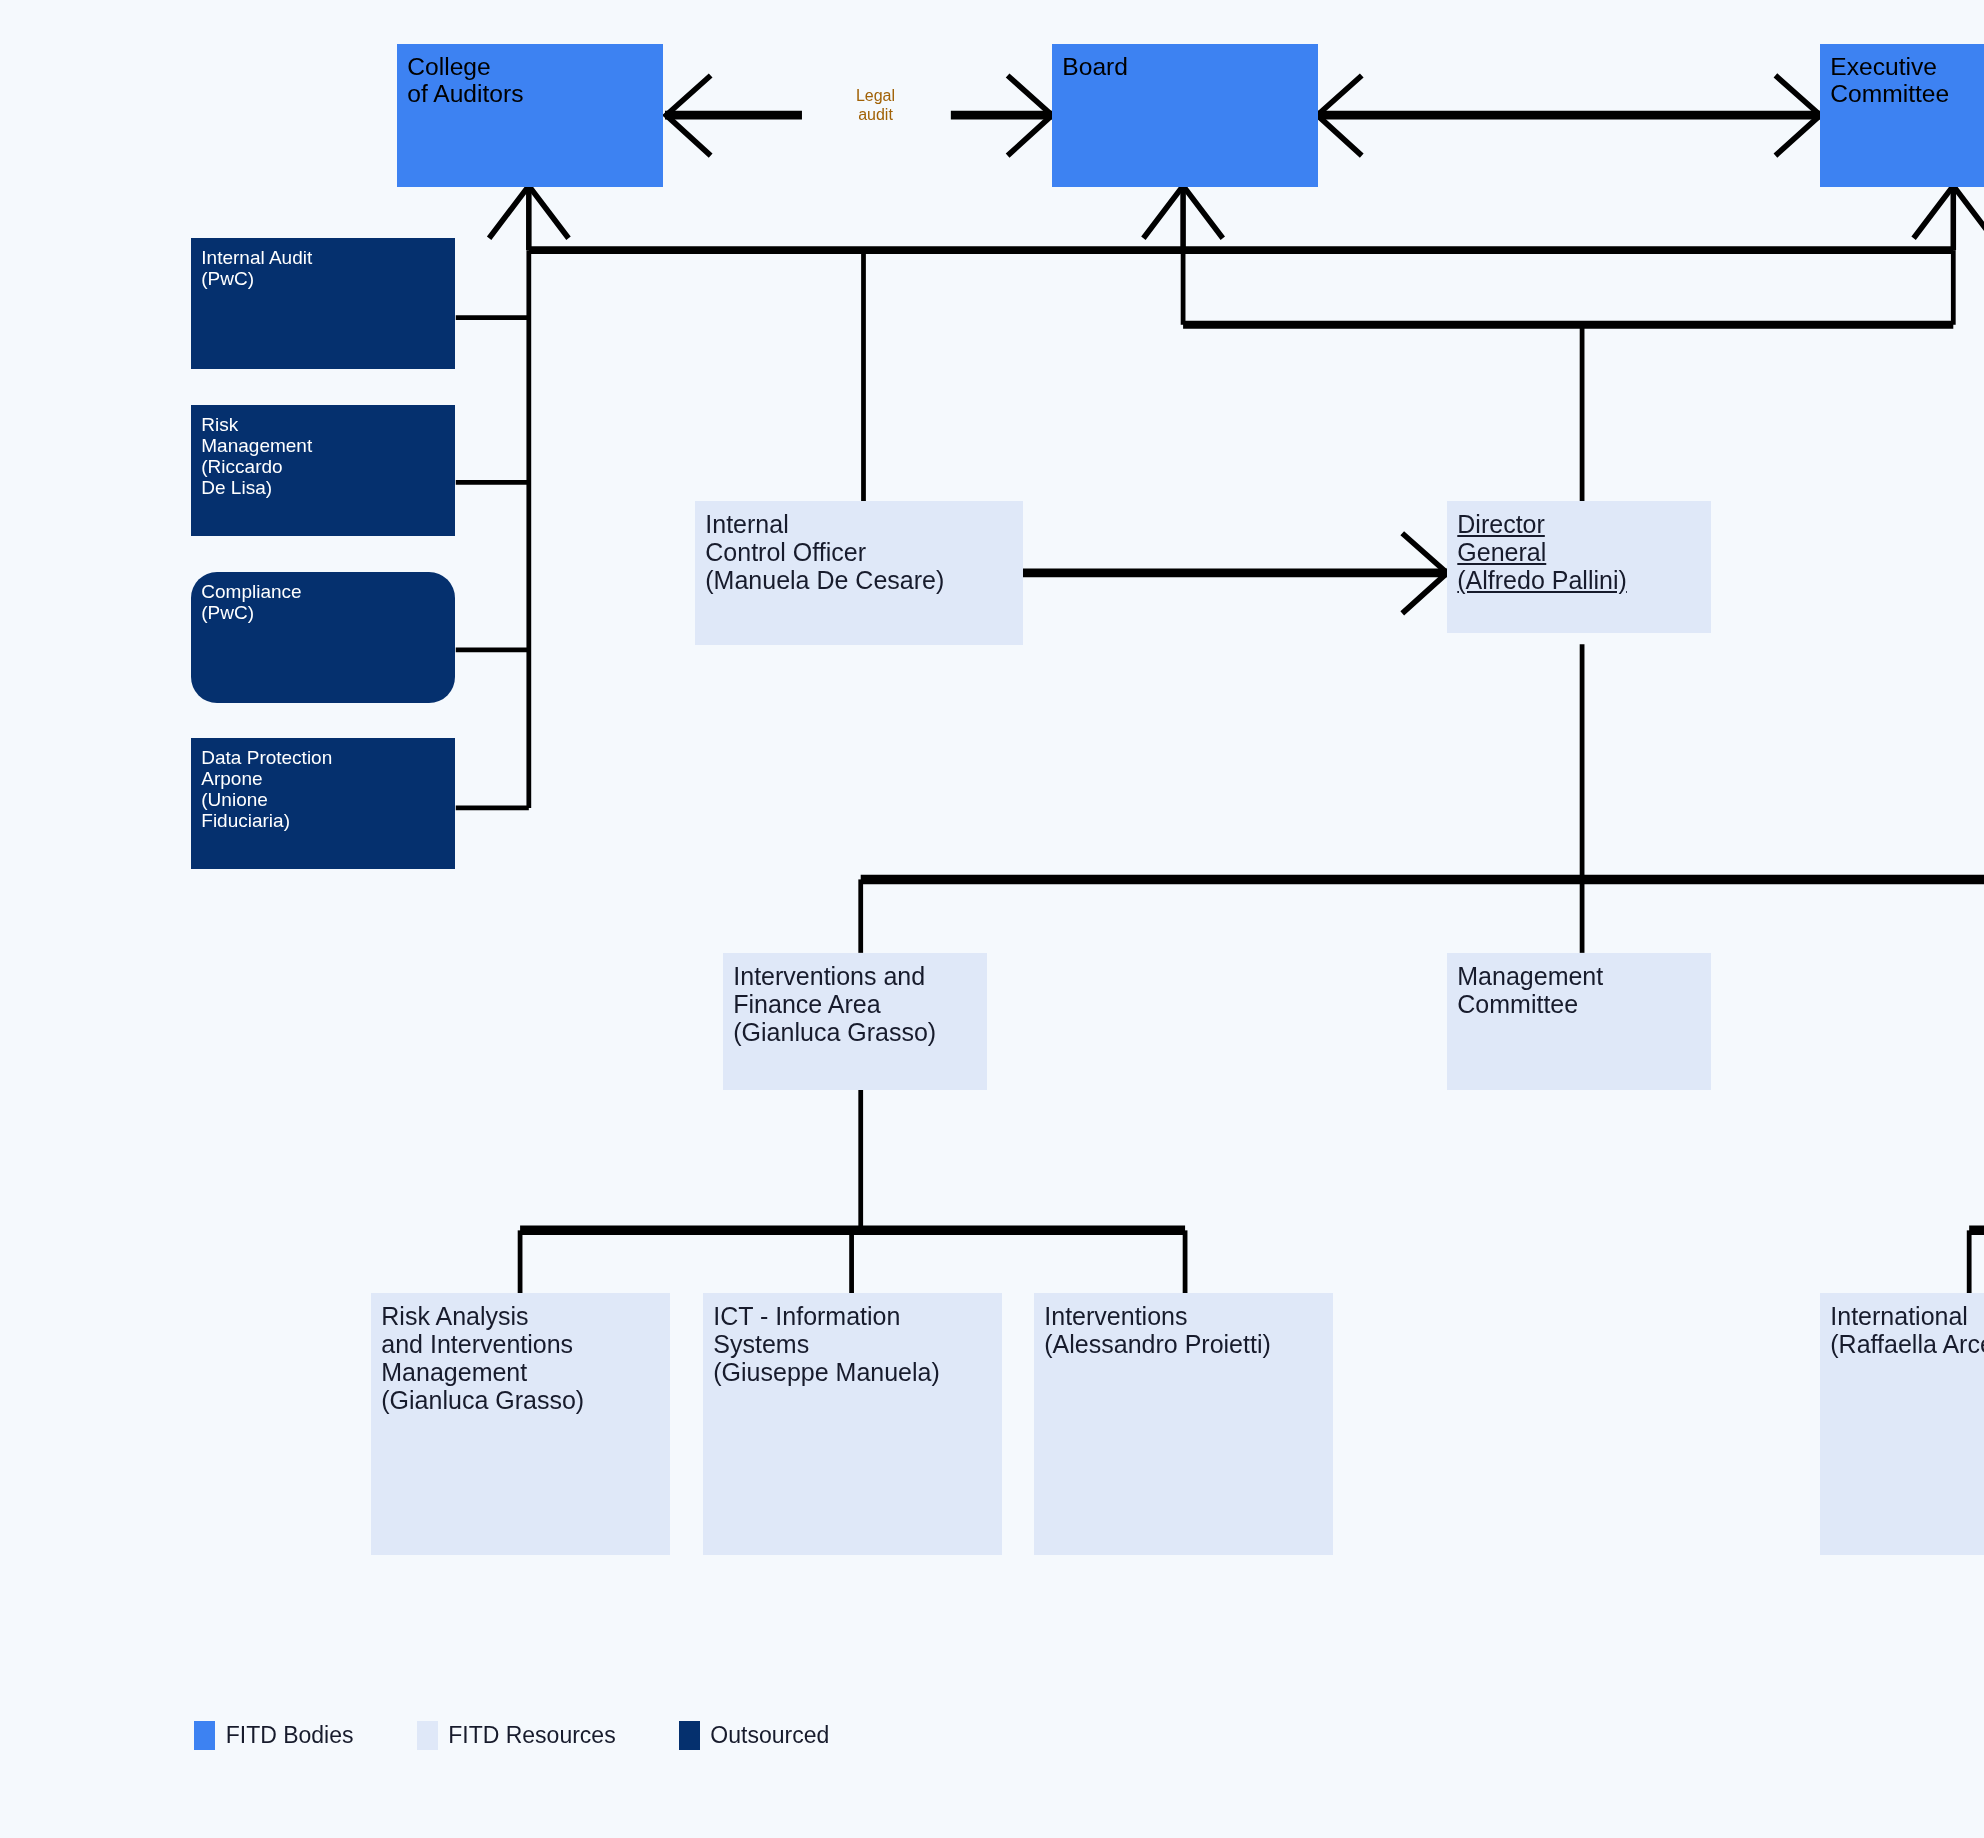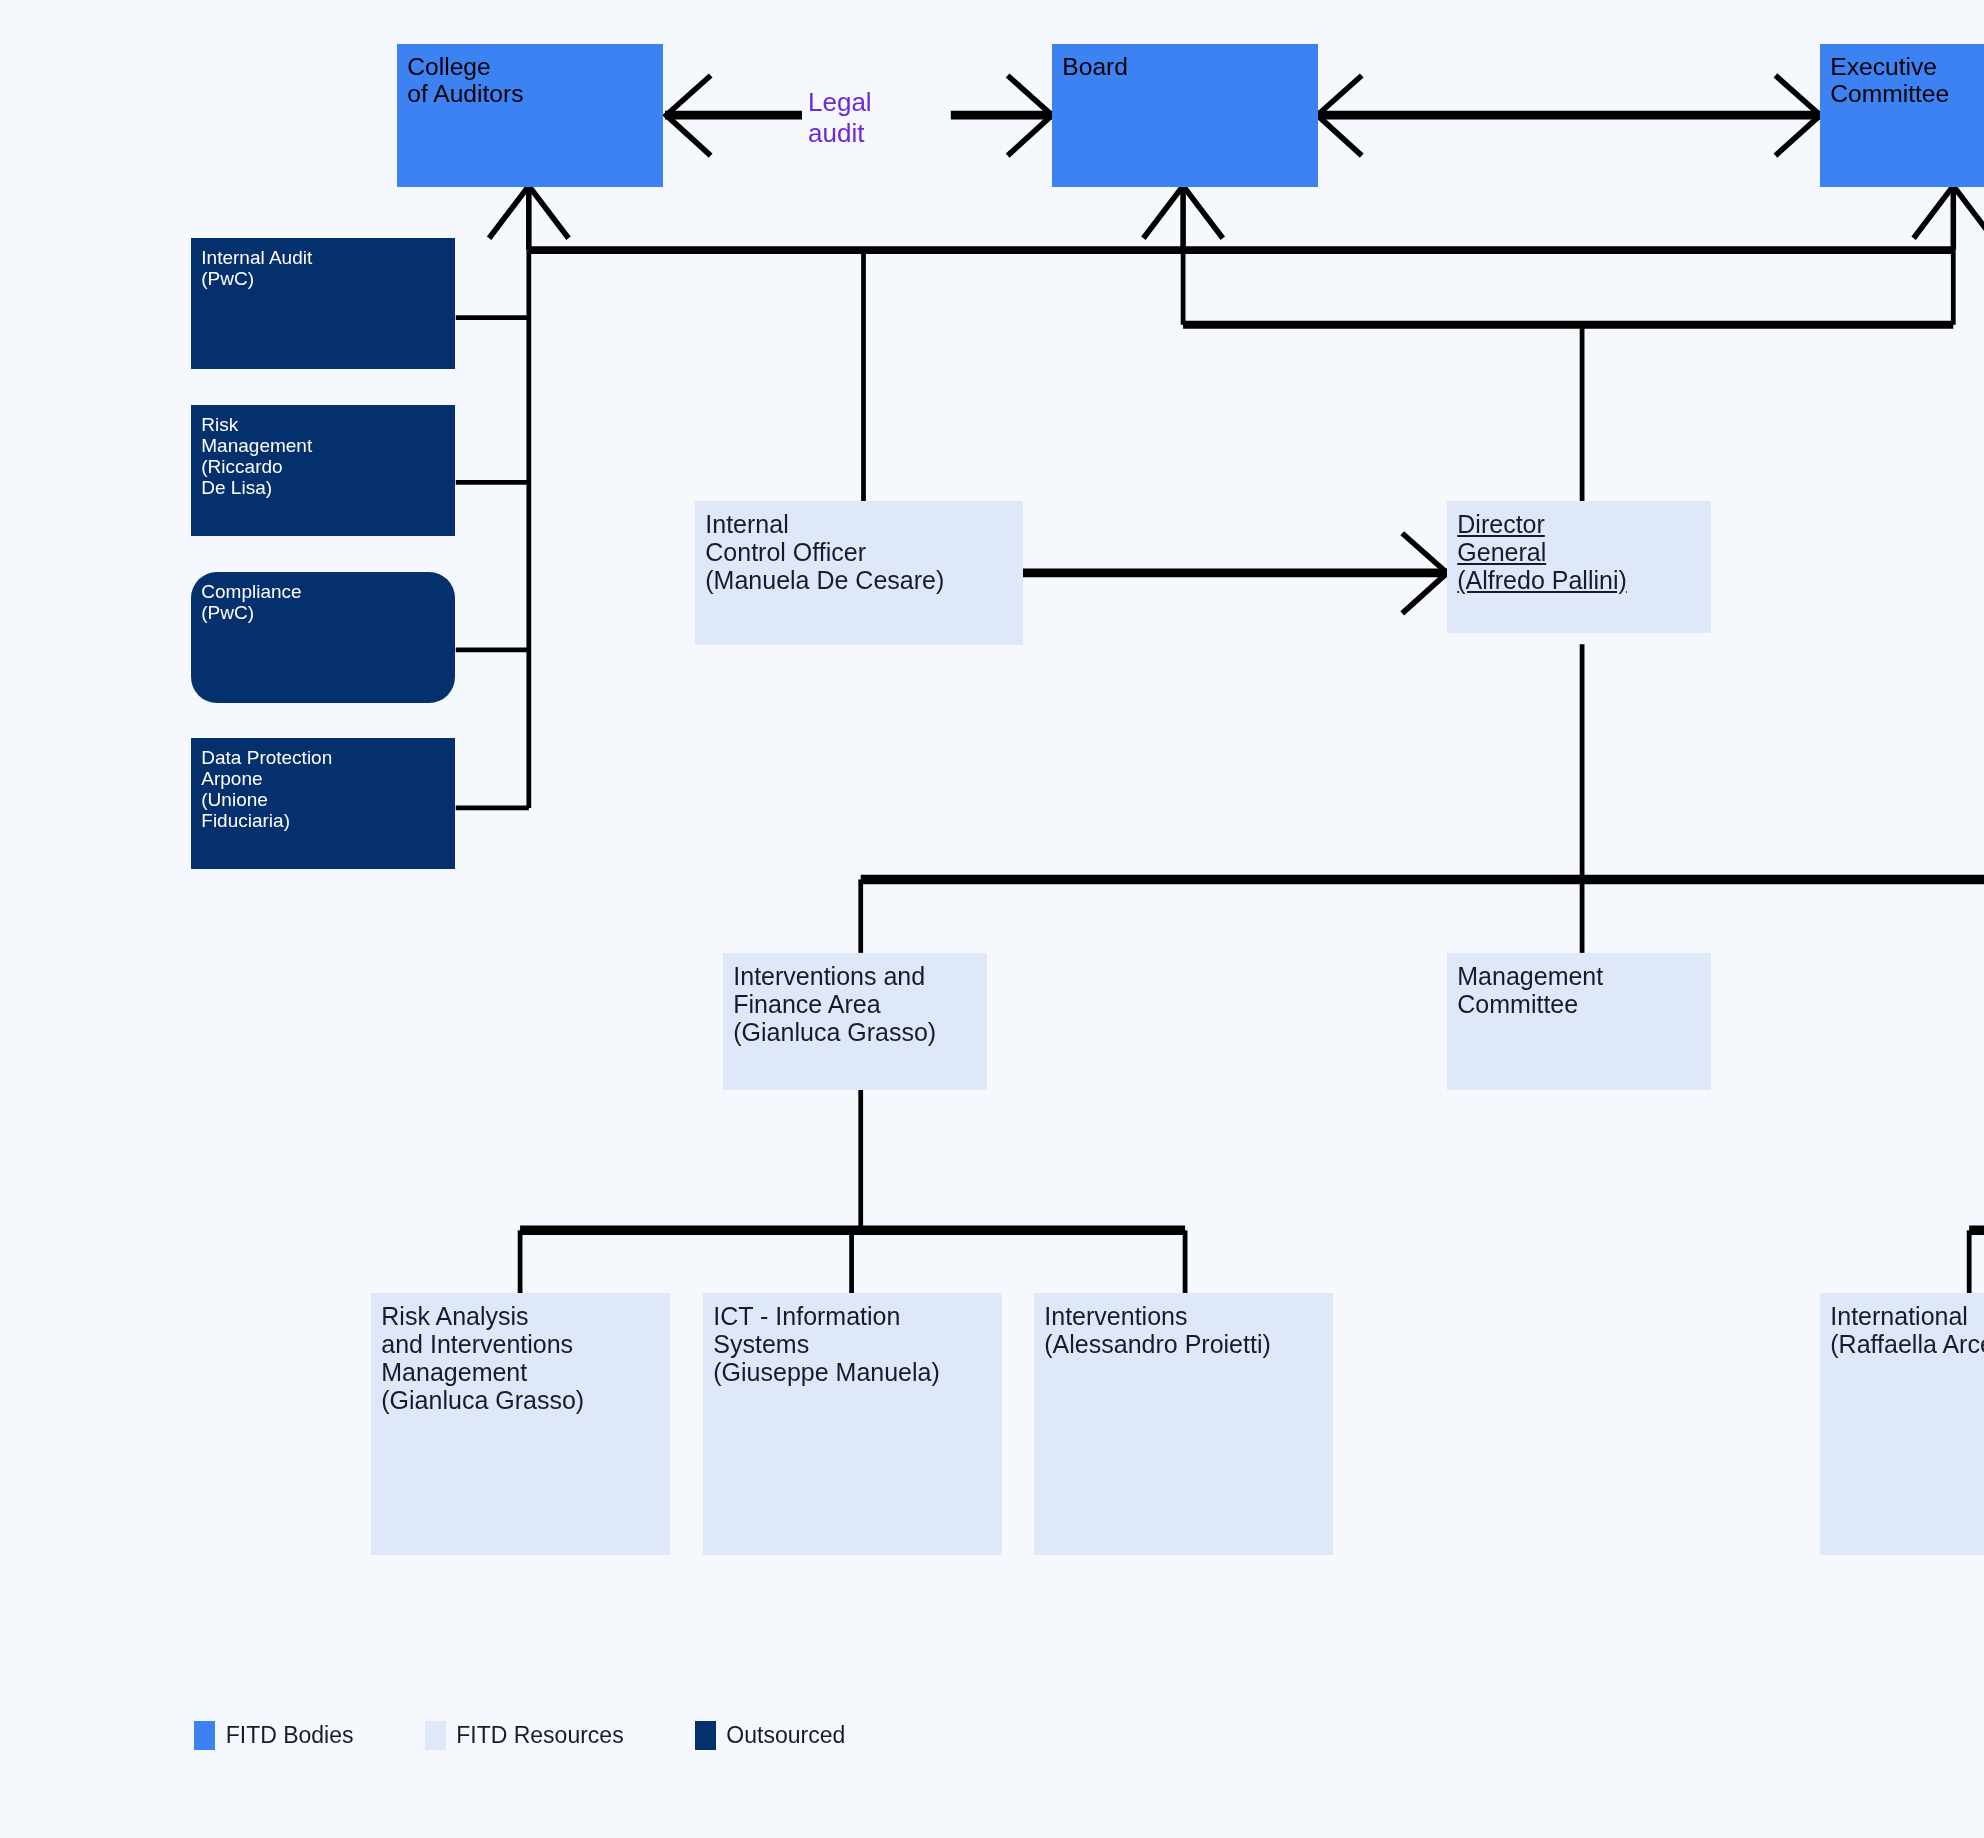--- a/index.html
+++ b/index.html
@@ -45,33 +45,33 @@
     color: #ffffff;
     font-size: 19px;
   }
   .node-resources {
     background: #dfe8f8;
     color: #171b2c;
     font-size: 25px;
   }
   .edge-label {
     position: absolute;
-    font-size: 26px;
+    font-size: 16px;
     line-height: 1.18;
-    color: #6d28d9;
+    color: #a16207;
     white-space: pre-line;
-    text-align: left;
+    text-align: center;
   }
   #legend {
     position: absolute;
     left: 194px;
     top: 1721px;
     display: flex;
     align-items: center;
-    gap: 12px;
+    gap: 4px;
   }
   .legend-item {
     display: flex;
     align-items: center;
     margin-right: 59px;
   }
   .legend-swatch {
     width: 21.4px;
     height: 29px;
     margin-right: 10.3px;

